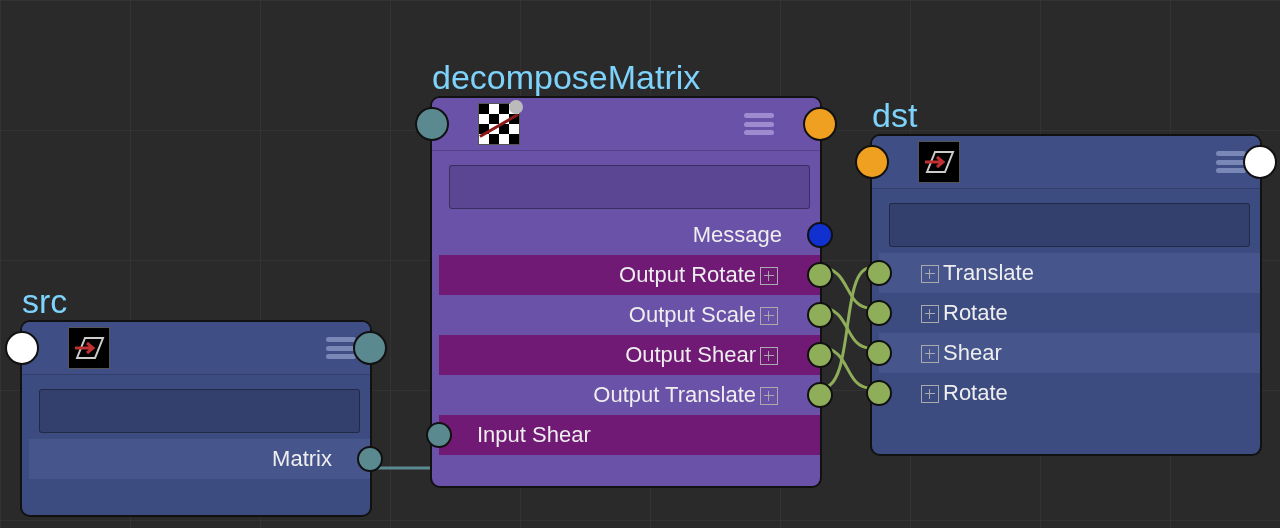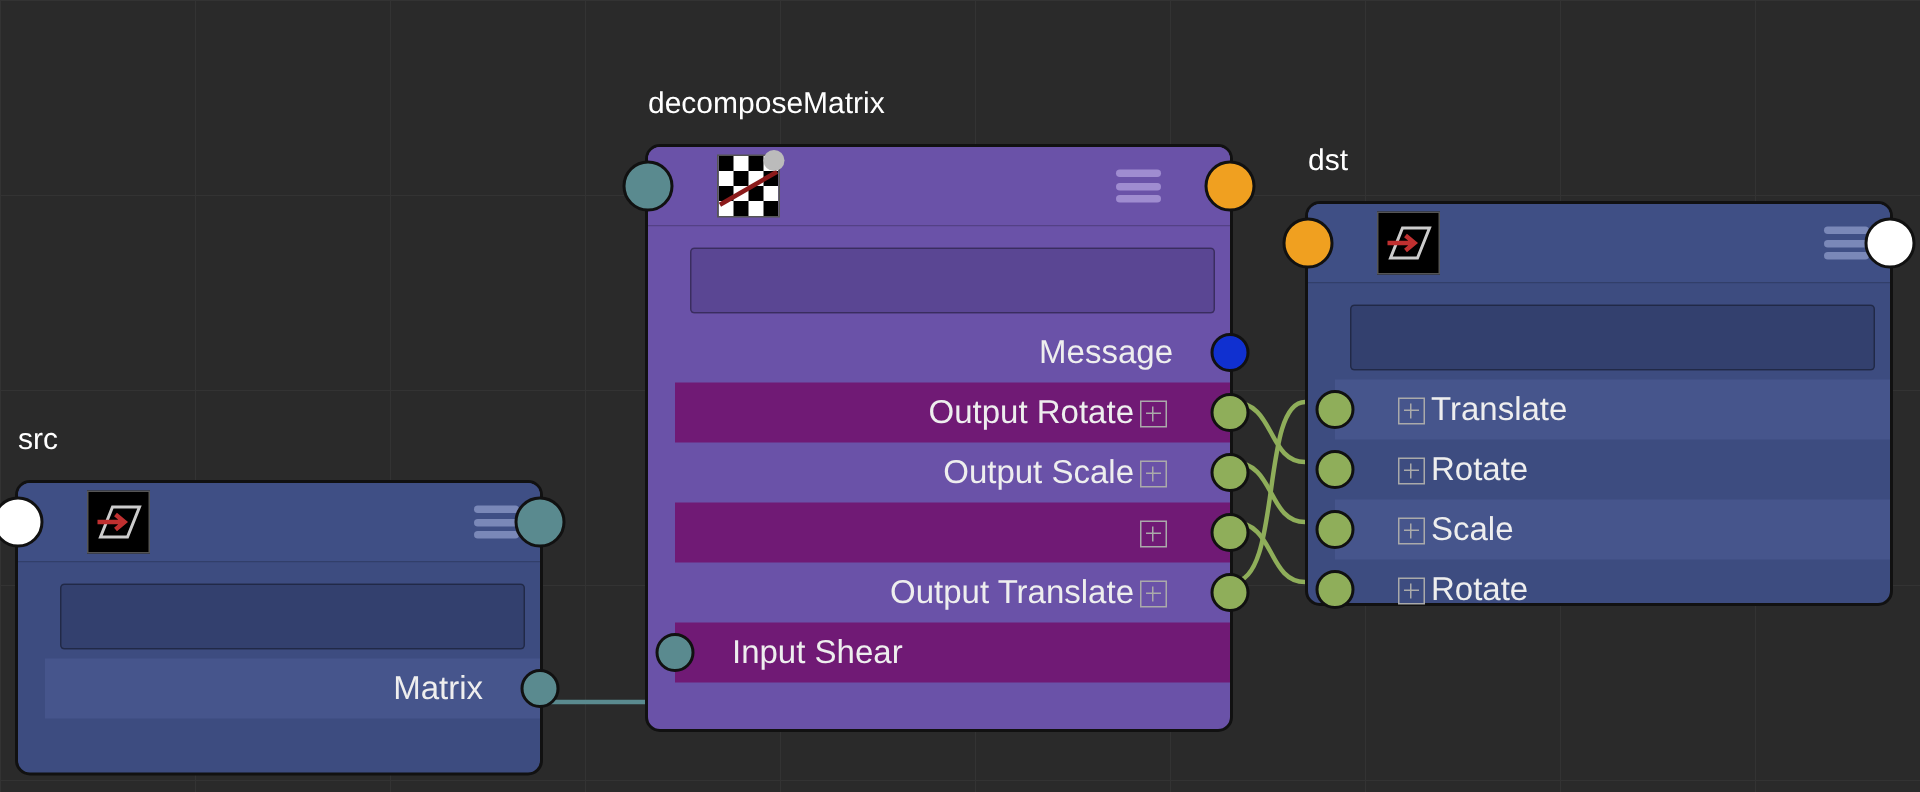--- a/index.html
+++ b/index.html
@@ -1,23 +1,23 @@
 <!DOCTYPE html>
 <html><head>
 <meta charset="utf-8">
 <style>
   html,body{margin:0;padding:0;width:1280px;height:528px;background:#2a2a2a;font-family:"Segoe UI",Arial,sans-serif;overflow:hidden;position:relative;}
   .grid{position:absolute;inset:0;background-image:linear-gradient(to right,#333 1px,transparent 1px),linear-gradient(to bottom,#333 1px,transparent 1px);background-size:130px 130px;background-position:0 0;}
   .edges{position:absolute;inset:0;pointer-events:none;}
   .node{position:absolute;border-radius:10px;border:2px solid #111;box-sizing:border-box;}
-  .node-title{position:absolute;color:#ffffff;font-size:20px;font-weight:400;left:0;top:-40px;white-space:nowrap;}
+  .node-title{position:absolute;color:#7dd3fc;font-size:34px;font-weight:400;left:0;top:-40px;white-space:nowrap;}
   .node-header{height:52px;position:relative;border-bottom:1px solid rgba(0,0,0,.2);display:flex;align-items:center;padding:0 46px;border-radius:8px 8px 0 0;}
   .node-blue .node-header{background:#3f4f85;}
   .node-purple .node-header{background:#6a52a8;}
-  .node-body{padding:8px 10px 10px 28px;}
+  .node-body{padding:8px 10px 10px 17px;}
   .node-blue{background:#3d4c80;}
   .node-purple{background:#6a52a8;}
   .field{border:1px solid rgba(0,0,0,.35);border-radius:3px;height:42px;margin:6px 0;}
   .node-blue .field{background:#33406e;}
   .node-purple .field{background:#5a4693;}
   .row{height:40px;display:flex;align-items:center;position:relative;font-size:22px;color:#eee;}
   .node-blue .row.alt{background:#46558c;justify-content:center;}
   .node-purple .row.alt{background:#701a75;}
   .row .lbl{flex:1;}
   .row .lbl.right{text-align:right;padding-right:28px;}
@@ -56,21 +56,21 @@
 <div class="grid"></div>
 
 <svg class="edges" width="1280" height="528">
   <path d="M362 468 C395 468 400 468 430 468" stroke="#5a8a8f" stroke-width="3" fill="none"></path>
   <path d="M822 268 C850 268 845 308 870 308" stroke="#8fae5a" stroke-width="3" fill="none"></path>
   <path d="M822 308 C850 308 845 348 870 348" stroke="#8fae5a" stroke-width="3" fill="none"></path>
   <path d="M822 348 C850 348 845 388 870 388" stroke="#8fae5a" stroke-width="3" fill="none"></path>
   <path d="M822 388 C855 388 840 268 870 268" stroke="#8fae5a" stroke-width="3" fill="none"></path>
 </svg>
 
-<div class="node node-blue" style="left:10px;top:320px;width:352px;height:197px;">
+<div class="node node-blue" style="left:20px;top:320px;width:352px;height:197px;">
   <div class="node-title">src</div>
   <div class="node-header">
     <span class="hdr-port left white"></span>
     <span class="node-icon parallelogram">
       <svg viewBox="0 0 40 40">
           <polygon points="8,30 16,10 34,10 26,30" fill="none" stroke="#ccc" stroke-width="2"></polygon>
           <path d="M6 20 L22 20 M18 15 L24 20 L18 25" stroke="#c03030" stroke-width="3" fill="none"></path>
         </svg>
     </span>
     <div class="hamburger">
@@ -115,36 +115,36 @@
       </div>
       <div class="row alt">
         <span class="lbl right"><span>Output Rotate</span><span class="plus"></span></span>
         <span class="port out green"></span>
       </div>
       <div class="row">
         <span class="lbl right"><span>Output Scale</span><span class="plus"></span></span>
         <span class="port out green"></span>
       </div>
       <div class="row alt">
-        <span class="lbl right"><span class="plus"></span></span>
+        <span class="lbl right"><span>Output Shear</span><span class="plus"></span></span>
         <span class="port out green"></span>
       </div>
       <div class="row">
         <span class="lbl right"><span>Output Translate</span><span class="plus"></span></span>
         <span class="port out green"></span>
       </div>
       <div class="row alt">
         <span class="port in teal"></span>
         <span class="lbl left">Input Shear</span>
       </div>
     </div>
   </div>
 </div>
 
-<div class="node node-blue" style="left:870px;top:134px;width:392px;height:270px;">
+<div class="node node-blue" style="left:870px;top:134px;width:392px;height:322px;">
   <div class="node-title">dst</div>
   <div class="node-header">
     <span class="hdr-port left orange"></span>
     <span class="node-icon parallelogram">
       <svg viewBox="0 0 40 40">
           <polygon points="8,30 16,10 34,10 26,30" fill="none" stroke="#ccc" stroke-width="2"></polygon>
           <path d="M6 20 L22 20 M18 15 L24 20 L18 25" stroke="#c03030" stroke-width="3" fill="none"></path>
         </svg>
     </span>
     <div class="hamburger">
@@ -160,21 +160,21 @@
       <div class="row alt">
         <span class="port in green"></span>
         <span class="lbl left"><span class="plus"></span><span>Translate</span></span>
       </div>
       <div class="row">
         <span class="port in green"></span>
         <span class="lbl left"><span class="plus"></span><span>Rotate</span></span>
       </div>
       <div class="row alt">
         <span class="port in green"></span>
-        <span class="lbl left"><span class="plus"></span><span>Scale</span></span>
+        <span class="lbl left"><span class="plus"></span><span>Shear</span></span>
       </div>
       <div class="row">
         <span class="port in green"></span>
         <span class="lbl left"><span class="plus"></span><span>Rotate</span></span>
       </div>
     </div>
   </div>
 </div>
 
 </body></html>

